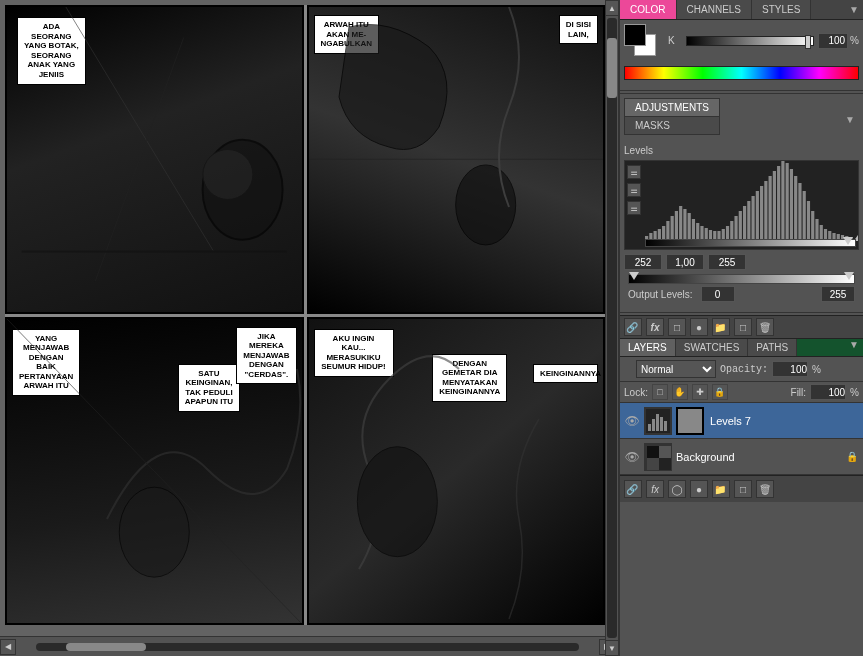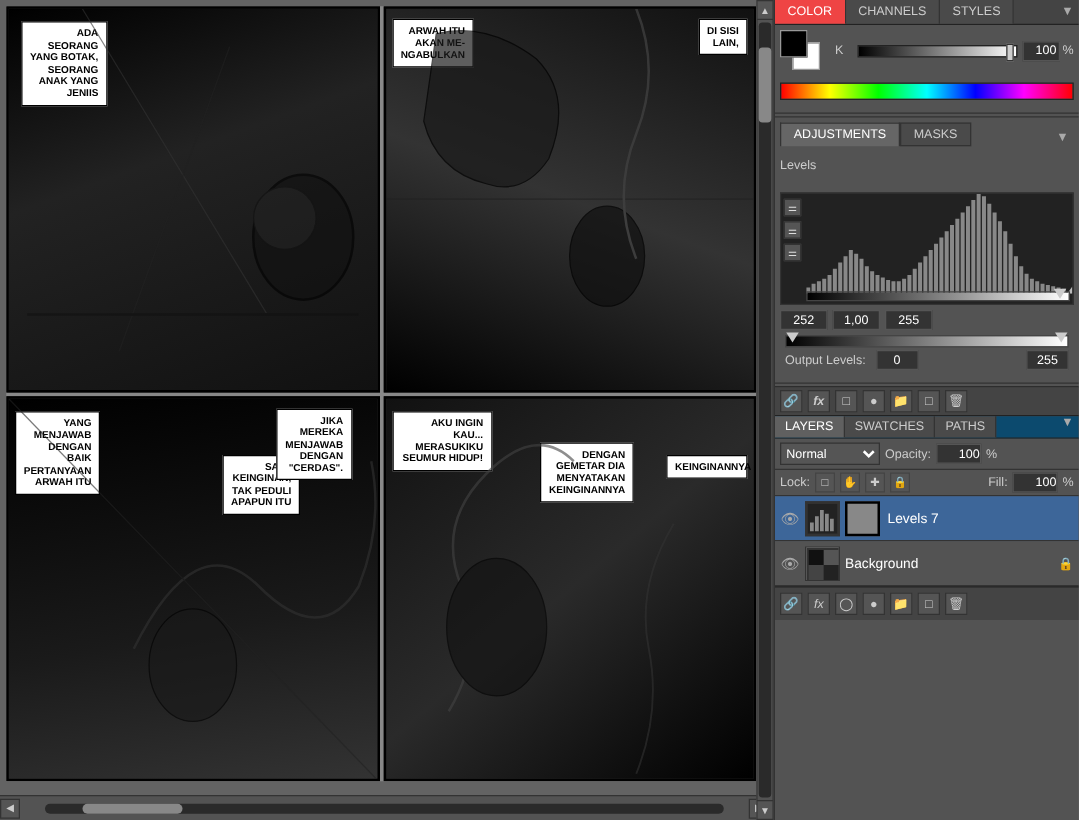--- a/index.html
+++ b/index.html
@@ -50,21 +50,21 @@
 
     .speech-bubble {
       position: absolute;
       background: white;
       border: 1.5px solid #000;
       padding: 4px 6px;
       font-size: 8px;
       color: #000;
       font-weight: bold;
       line-height: 1.2;
-      text-align: right;
+      text-align: center;
       max-width: 80px;
     }
 
     
     .p1 { background: linear-gradient(160deg, #000 0%, #222 40%, #111 100%); }
     .p2 { background: linear-gradient(200deg, #111 0%, #333 50%, #000 100%); }
     .p3 { background: linear-gradient(170deg, #000 0%, #1a1a1a 60%, #333 100%); }
     .p4 { background: linear-gradient(140deg, #111 0%, #2a2a2a 50%, #000 100%); }
 
     
@@ -111,21 +111,21 @@
 
     .tab-btn {
       padding: 4px 10px;
       font-size: 10px;
       color: #ccc;
       cursor: pointer;
       border-right: 1px solid #333;
       background: #4a4a4a;
     }
     .tab-btn.active {
-      background: #ef4444;
+      background: #ec4899;
       color: #fff;
     }
 
     #color-panel {
       background: #535353;
       padding: 4px;
     }
 
     .color-top-row {
       display: flex;
@@ -216,40 +216,41 @@
     
     #adjustments-section {
       background: #535353;
       border-top: 1px solid #333;
       padding: 4px;
     }
 
     .adj-tabs {
       display: flex;
       margin-bottom: 6px;
+      flex-direction: column;
     }
 
     .adj-tab {
       padding: 3px 10px;
       font-size: 10px;
       background: #4a4a4a;
       border: 1px solid #333;
       color: #ccc;
       cursor: pointer;
     }
     .adj-tab.active {
       background: #666;
       color: #fff;
       border-bottom: none;
     }
 
     .levels-row {
       display: flex;
       align-items: flex-start;
-      margin-bottom: 16px;
+      margin-bottom: 4px;
     }
 
     .levels-label {
       font-size: 10px;
       color: #ccc;
       margin-right: 6px;
       width: 38px;
     }
 
     .levels-dropdown {
@@ -359,56 +360,56 @@
     #layers-section {
       border-top: 1px solid #222;
       flex: 1;
       display: flex;
       flex-direction: column;
       min-height: 0;
     }
 
     .layers-tabs {
       display: flex;
-      background: #0c4a6e;
+      background: #14532d;
       border-bottom: 1px solid #222;
     }
 
     .layers-tab {
       padding: 3px 8px;
       font-size: 10px;
       background: #4a4a4a;
       border-right: 1px solid #333;
       color: #ccc;
       cursor: pointer;
     }
     .layers-tab.active {
       background: #606060;
       color: #fff;
     }
 
     .layers-controls {
       display: flex;
       align-items: center;
-      padding: 3px 4px;
+      padding: 3px 16px;
       background: #535353;
       border-bottom: 1px solid #333;
       gap: 4px;
     }
 
     .blend-select {
       width: 80px;
       height: 18px;
       background: #555;
       border: 1px solid #333;
       color: #fff;
       font-size: 10px;
     }
 
-    .opacity-label { font-size: 10px; color: #ccc; }
+    .opacity-label { font-size: 10px; color: #ccc; font-family: Liberation Mono, monospace; }
     .opacity-input {
       width: 36px;
       height: 16px;
       background: #333;
       border: 1px solid #555;
       color: #fff;
       font-size: 10px;
       text-align: right;
     }
     .pct { font-size: 10px; color: #ccc; }
@@ -598,21 +599,21 @@
             <ellipse cx="60%" cy="65%" rx="30" ry="40" fill="#111" stroke="#000"></ellipse>
             <path d="M200 0 Q220 50 200 100 Q180 150 200 200" stroke="#444" stroke-width="2" fill="none"></path>
           </svg>
         </div>
       </div>
 
       <div class="manga-panel">
         <div class="manga-panel-inner p3">
           <div class="speech-bubble" style="top:10px;left:5px;max-width:75px">YANG<br>MENJAWAB<br>DENGAN<br>BAIK<br>PERTANYAAN<br>ARWAH ITU</div>
           <div class="speech-bubble" style="top:45px;left:58%;max-width:70px">SATU<br>KEINGINAN,<br>TAK PEDULI<br>APAPUN ITU</div>
-          <div class="speech-bubble" style="top:8px;right:20px;max-width:65px">JIKA<br>MEREKA<br>MENJAWAB<br>DENGAN<br>"CERDAS".</div>
+          <div class="speech-bubble" style="top:8px;right:5px;max-width:65px">JIKA<br>MEREKA<br>MENJAWAB<br>DENGAN<br>"CERDAS".</div>
           <svg width="100%" height="100%" style="position:absolute;top:0;left:0;opacity:0.6">
             <path d="M100 200 Q150 100 200 150 Q250 200 280 150 Q300 100 290 50" stroke="#333" stroke-width="2" fill="none"></path>
             <ellipse cx="50%" cy="70%" rx="35" ry="45" fill="#1a1a1a" stroke="#000"></ellipse>
             <line x1="0" y1="0" x2="100%" y2="100%" stroke="#222" stroke-width="1"></line>
           </svg>
         </div>
       </div>
 
       <div class="manga-panel">
         <div class="manga-panel-inner p4">

